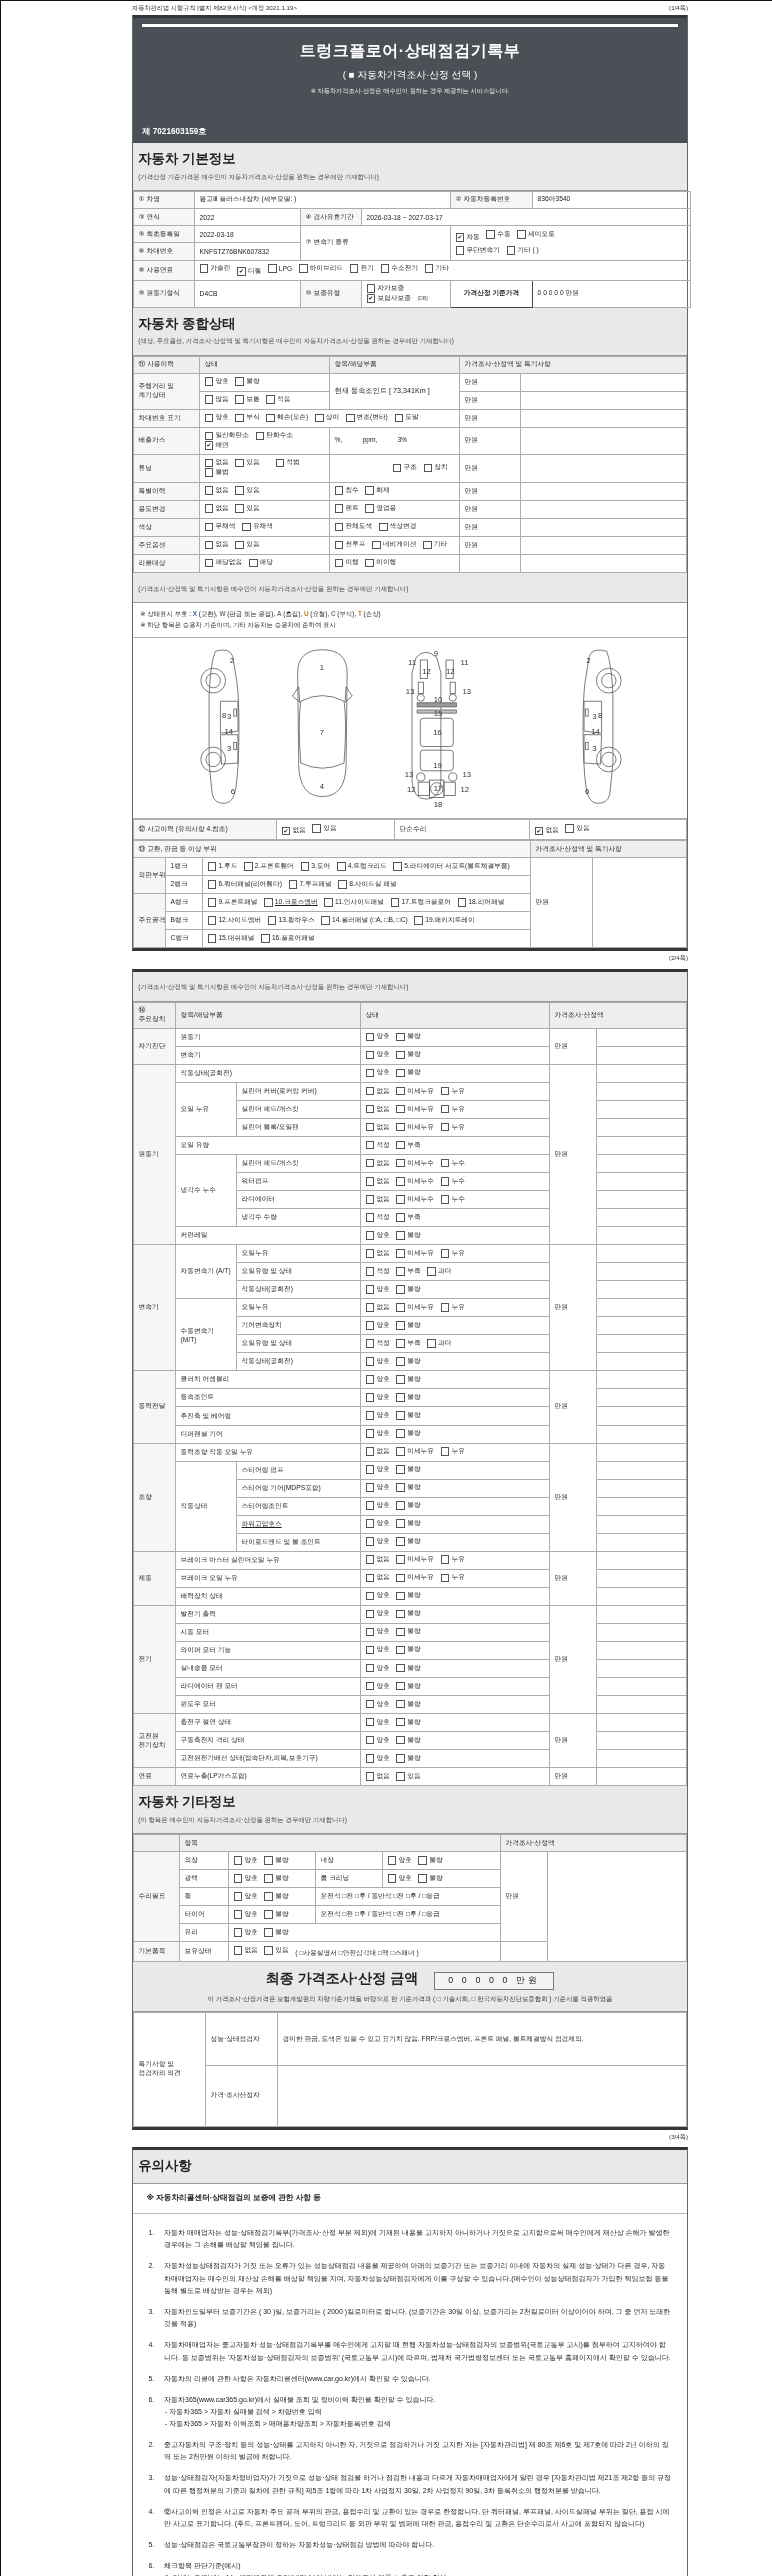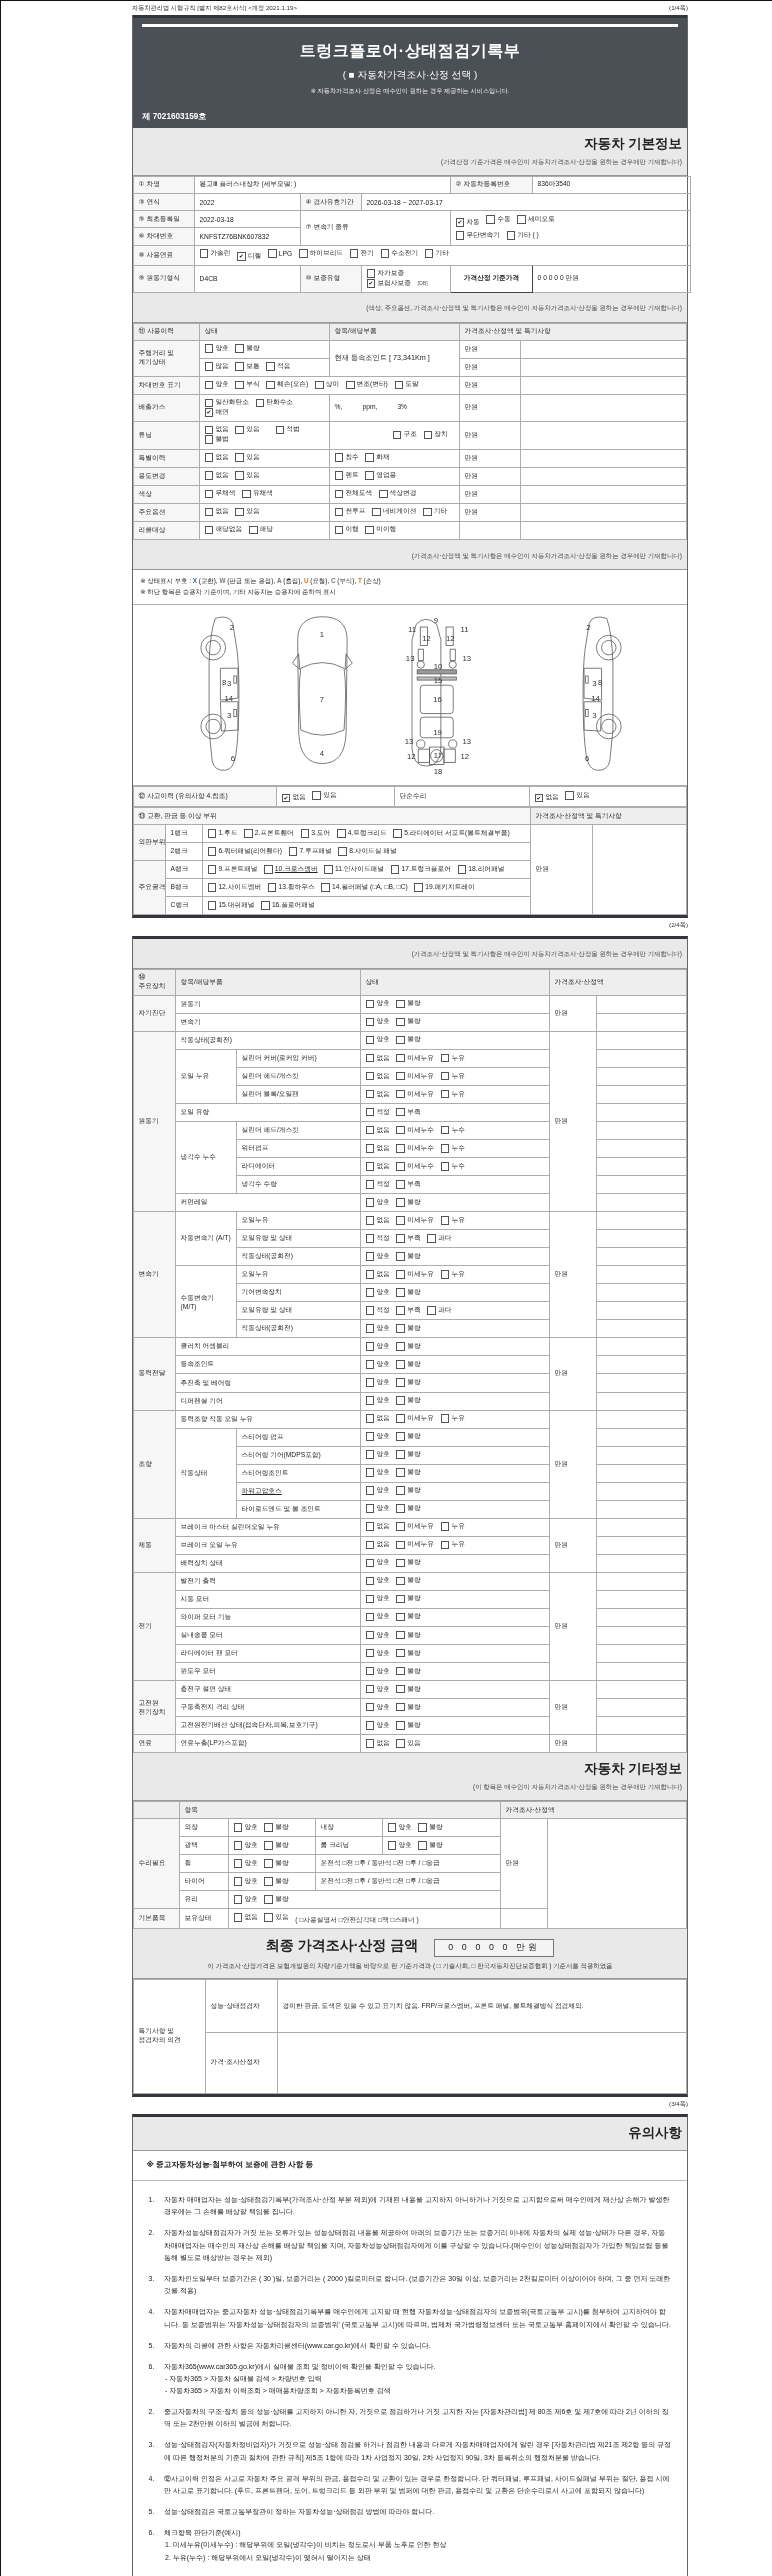--- a/index.html
+++ b/index.html
@@ -9,22 +9,22 @@
   .topline{display:flex;justify-content:space-between;font-size:6.2px;color:#333;padding:3.1px 0 2.1px 0;}
   .pagemark{text-align:right;font-size:6.2px;color:#333;padding:2.1px 0 5.2px 0;}
   
   .card{border-top:3.1px solid #33373b;border-bottom:3.1px solid #33373b;border-left:0.5px solid #666;border-right:0.5px solid #666;margin-bottom:1px;background:#fff;}
   
   .dhead{background:#4b5056;color:#fff;padding:5.2px 9.3px 6.2px 9.3px;border-top:3.1px solid #33373b;}
   .dhead .wline{height:2.6px;background:#fff;margin:1px 0 14.4px 0;}
   .dhead h1{margin:0;text-align:center;font-size:16px;letter-spacing:0.5px;font-weight:bold;}
   .dhead .sub{text-align:center;font-size:9.8px;margin-top:6.2px;}
   .dhead .note{text-align:center;font-size:6.2px;margin-top:5.2px;color:#eee;}
-  .dhead .docno{font-size:8.2px;margin-top:15px;font-weight:bold;}
-  .sechead{background:#e9e9e9;text-align:right;padding:7.2px 5.2px 8.2px 5.2px;border-bottom:0.5px solid #999;}
+  .dhead .docno{font-size:8.2px;margin-top:30px;font-weight:bold;}
+  .sechead{background:#e9e9e9;text-align:left;padding:7.2px 5.2px 8.2px 5.2px;border-bottom:0.5px solid #999;}
   .sechead .t{font-size:13.4px;font-weight:bold;}
   .sechead .s{font-size:6.4px;color:#444;margin-top:4.6px;}
   table.tbl{border-collapse:collapse;width:100%;table-layout:fixed;}
   .tbl td,.tbl th{border:0.5px solid #adadad;padding:3.6px 4.6px;font-size:6.7px;text-align:left;vertical-align:middle;word-break:keep-all;}
   .lab{background:#f6f6f6;}
   .hd{background:#eeeeee;font-weight:normal;}
   .ctr{text-align:center;}
   .price{text-align:center;width:45px;}
   .cb{display:inline-flex;align-items:center;margin-right:6.7px;white-space:nowrap;}
   .cb .box{display:inline-block;width:6.7px;height:6.7px;border:0.8px solid #555;margin-right:2.1px;font-size:5.7px;line-height:6.2px;text-align:center;background:#fff;color:#111;}
@@ -155,20 +155,21 @@
                   <span class="box chk">✔</span>
                   <span class="cl">보험사보증</span>
                 </span></span><span class="small">[DB]</span></td>
         <td class="bbox" style="border:1px solid #444;text-align:center;">가격산정 기준가격</td>
         <td class="ctr">0 0 0 0 0 만원</td>
       </tr>
     </tbody>
       </table>
 
     <div class="sechead">
+      <div class="t">자동차 종합상태</div>
       <div class="s">(색상, 주요옵션, 가격조사·산정액 및 특기사항은 매수인이 자동차가격조사·산정을 원하는 경우에만 기재합니다)</div>
     </div>
     <table class="tbl">
       <colgroup>
           <col style="width:66px">
           <col style="width:130px">
           <col style="width:130px">
           <col style="width:61px">
           <col>
         </colgroup>
@@ -1271,21 +1272,21 @@
       </tr>
     </tbody>
       </table>
   </div>
   <div class="pagemark">(3/4쪽)</div>
 
   <div class="card notes-wrap">
     <div class="sechead">
       <div class="t">유의사항</div>
     </div>
-    <div class="nhead">※ 중고자동차성능·첨부하여 보증에 관한 사항 등</div>
+    <div class="nhead">※ 자동차리콜센터·상태점검의 보증에 관한 사항 등</div>
     <div class="nbody">
         <div class="note-item">
           <span class="num">1.</span>
           <div class="txt">자동차 매매업자는 성능·상태점검기록부(가격조사·산정 부분 제외)에 기재된 내용을 고지하지 아니하거나 거짓으로 고지함으로써 매수인에게 재산상 손해가 발생한 경우에는 그 손해를 배상할 책임을 집니다.</div>
         </div>
         <div class="note-item">
           <span class="num">2.</span>
           <div class="txt">자동차성능상태점검자가 거짓 또는 오류가 있는 성능상태점검 내용을 제공하여 아래의 보증기간 또는 보증거리 이내에 자동차의 실제 성능·상태가 다른 경우, 자동차매매업자는 매수인의 재산상 손해를 배상할 책임을 지며, 자동차성능상태점검자에게 이를 구상할 수 있습니다.(매수인이 성능상태점검자가 가입한 책임보험 등을 통해 별도로 배상받는 경우는 제외)</div>
         </div>
         <div class="note-item">

